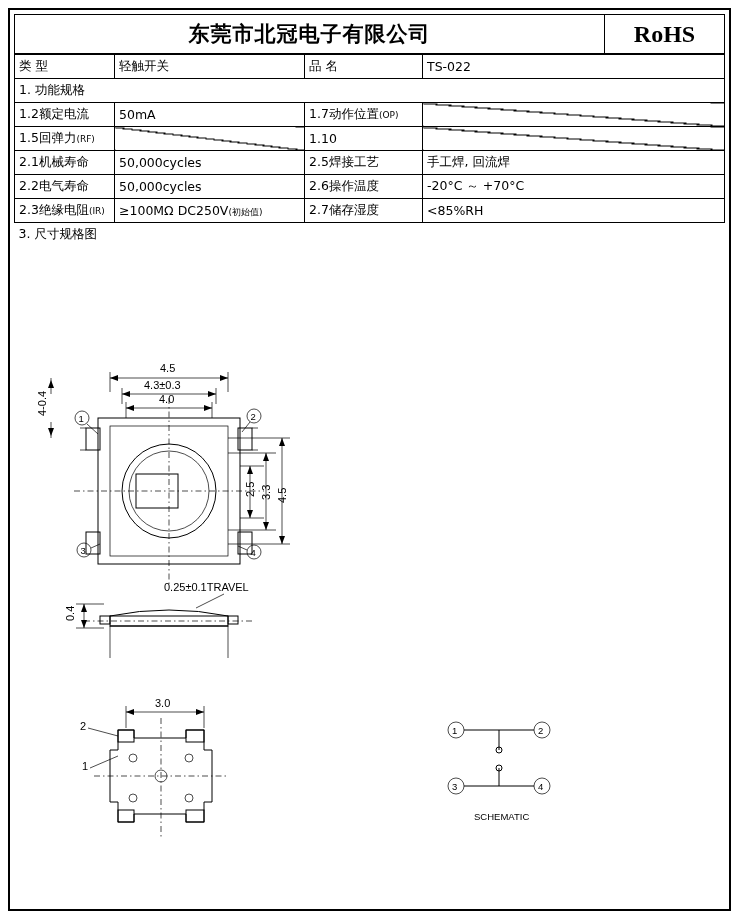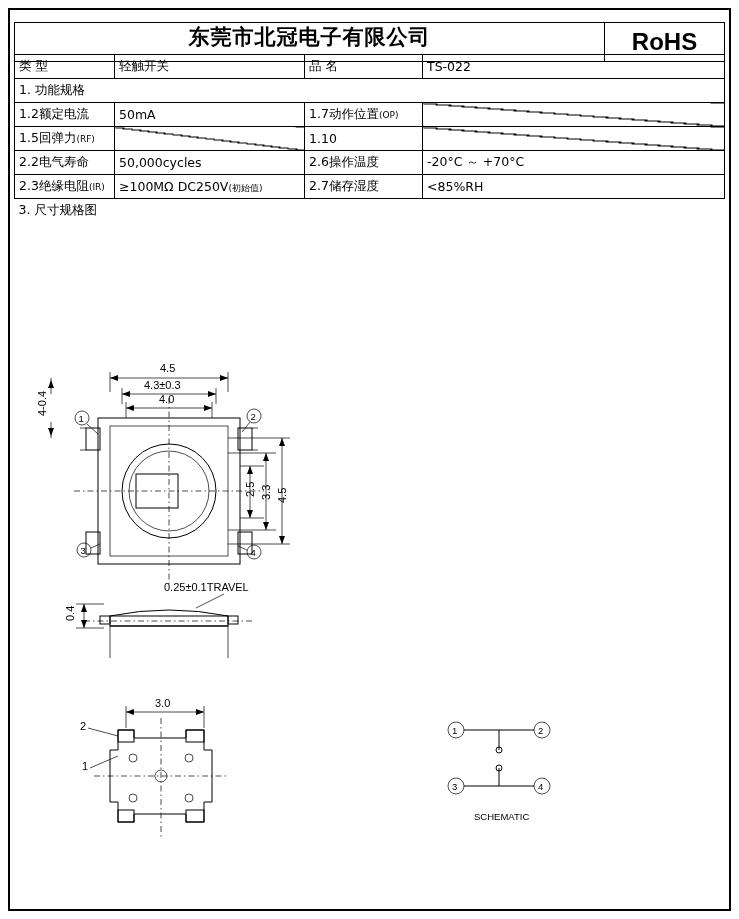--- a/index.html
+++ b/index.html
@@ -2,23 +2,23 @@
 <html><head>
 <meta charset="utf-8">
 <style>
   html,body{margin:0;padding:0;background:#fff;}
   body{width:739px;height:919px;font-family:"Liberation Sans","DejaVu Sans",sans-serif;color:#000;}
   .page{position:relative;width:739px;height:919px;box-sizing:border-box;}
   .outer-frame{position:absolute;left:8px;top:8px;width:723px;height:903px;border:2px solid #000;box-sizing:border-box;}
   .inner-pad{position:absolute;left:14px;top:14px;right:14px;bottom:14px;}
 
   
-  .header{position:absolute;left:0;top:8px;width:100%;height:40px;border:1px solid #000;box-sizing:border-box;display:flex;align-items:flex-start;}
+  .header{position:absolute;left:0;top:0;width:100%;height:40px;border:1px solid #000;box-sizing:border-box;display:flex;align-items:center;}
   .company{flex:1;text-align:center;font-family:"DejaVu Sans","Liberation Sans",sans-serif;font-size:21px;font-weight:bold;letter-spacing:1px;}
-  .rohs{width:120px;text-align:center;font-family:Liberation Sans, sans-serif;font-size:24px;font-weight:bold;border-left:1px solid #000;height:100%;line-height:38px;box-sizing:border-box;}
+  .rohs{width:120px;text-align:center;font-family:Liberation Serif, serif;font-size:24px;font-weight:bold;border-left:1px solid #000;height:100%;line-height:38px;box-sizing:border-box;}
 
   
   table.spec{position:absolute;left:0;top:40px;width:100%;border-collapse:collapse;table-layout:fixed;}
   table.spec td{border:1px solid #000;font-size:12.5px;padding:1px 4px;height:21px;font-family:"DejaVu Sans","Liberation Sans",sans-serif;}
   .c1{width:100px;}
   .c2{width:190px;}
   .c3{width:118px;}
   .center{}
   .sec{font-size:12.5px;padding-left:4px;margin-left:6px;}
   .small{font-size:9px;}
@@ -73,20 +73,26 @@
         </tr>
         <tr>
           <td><span>1.5回弹力</span><span class="small">(RF)</span></td>
           <td class="diag"></td>
           <td><span>1.10</span></td>
           <td class="diag"></td>
         </tr>
 
 
         <tr>
+          <td><span>2.1机械寿命</span></td>
+          <td><span>50,000cycles</span></td>
+          <td><span>2.5焊接工艺</span></td>
+          <td><span>手工焊, 回流焊</span></td>
+        </tr>
+        <tr>
           <td><span>2.2电气寿命</span></td>
           <td><span>50,000cycles</span></td>
           <td><span>2.6操作温度</span></td>
           <td><span>-20°C ～ +70°C</span></td>
         </tr>
         <tr>
           <td><span>2.3绝缘电阻</span><span class="small">(IR)</span></td>
           <td><span>≥100MΩ  DC250V</span><span class="small">(初始值)</span></td>
           <td><span>2.7储存湿度</span></td>
           <td><span>&lt;85%RH</span></td>

